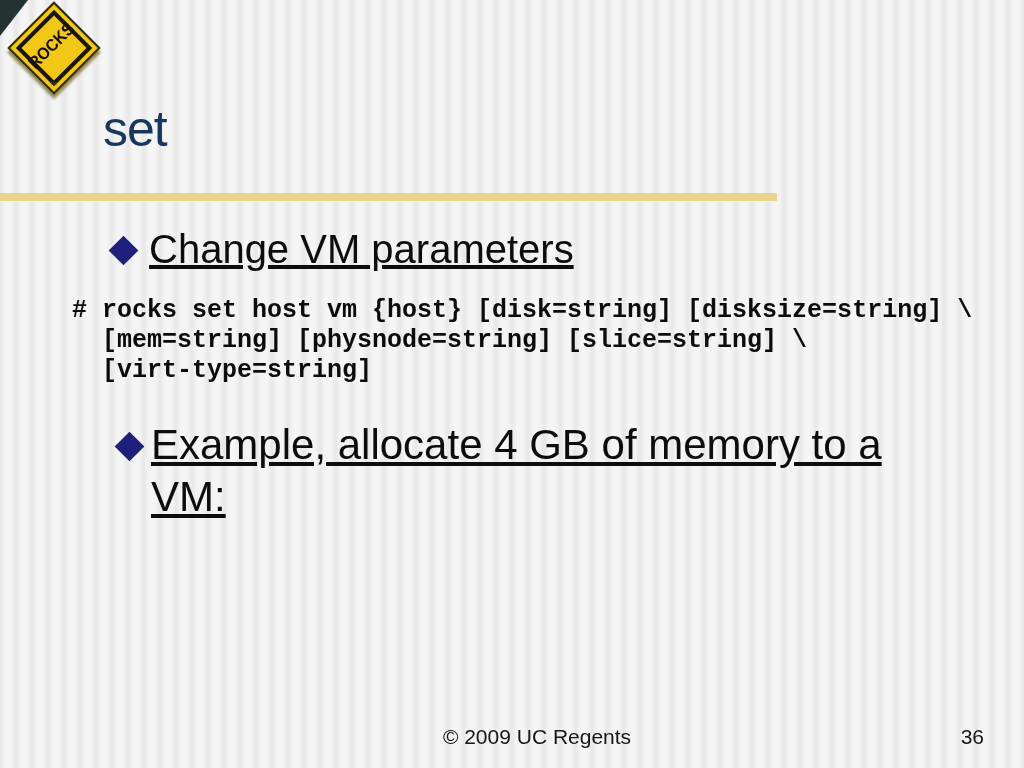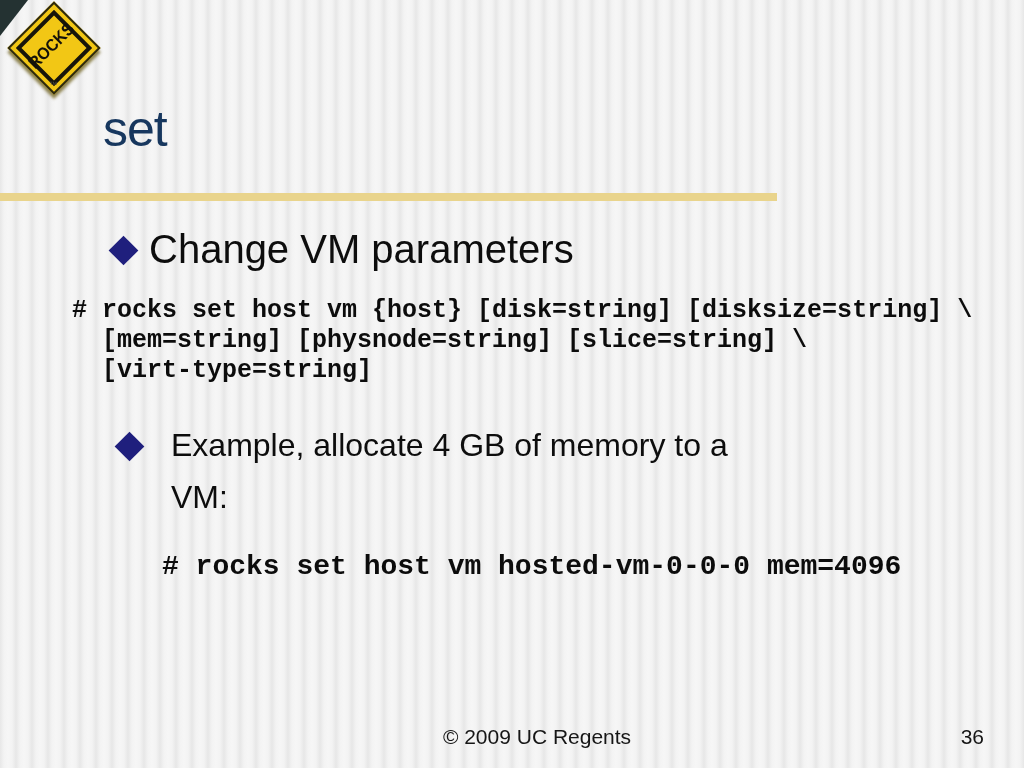--- a/index.html
+++ b/index.html
@@ -89,33 +89,33 @@
     width: 21px; height: 21px;
     background: #1f1f7d;
     transform: rotate(45deg);
   }
   .diamond-1 { left: 113px; top: 240px; }
   .diamond-2 { left: 119px; top: 436px; }
 
   .bullet-text {
     position: absolute;
     color: #0d0d0d;
+    text-decoration: underline;
   }
   .bullet-text-1 {
     left: 149px; top: 224px;
     font-size: 40px;
     line-height: 1.25;
   }
   .bullet-text-2 {
     left: 151px; top: 419px;
     width: 830px;
-    font-size: 32px;
+    font-size: 42px;
     line-height: 52px;
     white-space: pre-line;
-    margin-left: 20px;
   }
 
   
   .code {
     position: absolute;
     margin: 0;
     font-family: Liberation Mono, monospace;
     font-weight: bold;
     color: #0c0c0c;
     white-space: pre;
@@ -170,18 +170,17 @@
   <div class="bullet-text bullet-text-1">Change VM parameters</div>
 
   <pre class="code code-1"># rocks set host vm {host} [disk=string] [disksize=string] \
   [mem=string] [physnode=string] [slice=string] \
   [virt-type=string]</pre>
 
   <span class="bullet-diamond diamond-2"></span>
   <div class="bullet-text bullet-text-2">Example, allocate 4 GB of memory to a
 VM:</div>
 
-  <pre class="code code-2"># rocks set host vm hosted-vm-0-0-0 mem=4096</pre>
 
   <div class="footer-copyright">© 2009 UC Regents</div>
   <div class="footer-page">36</div>
 
 </div>
 
 </body></html>

